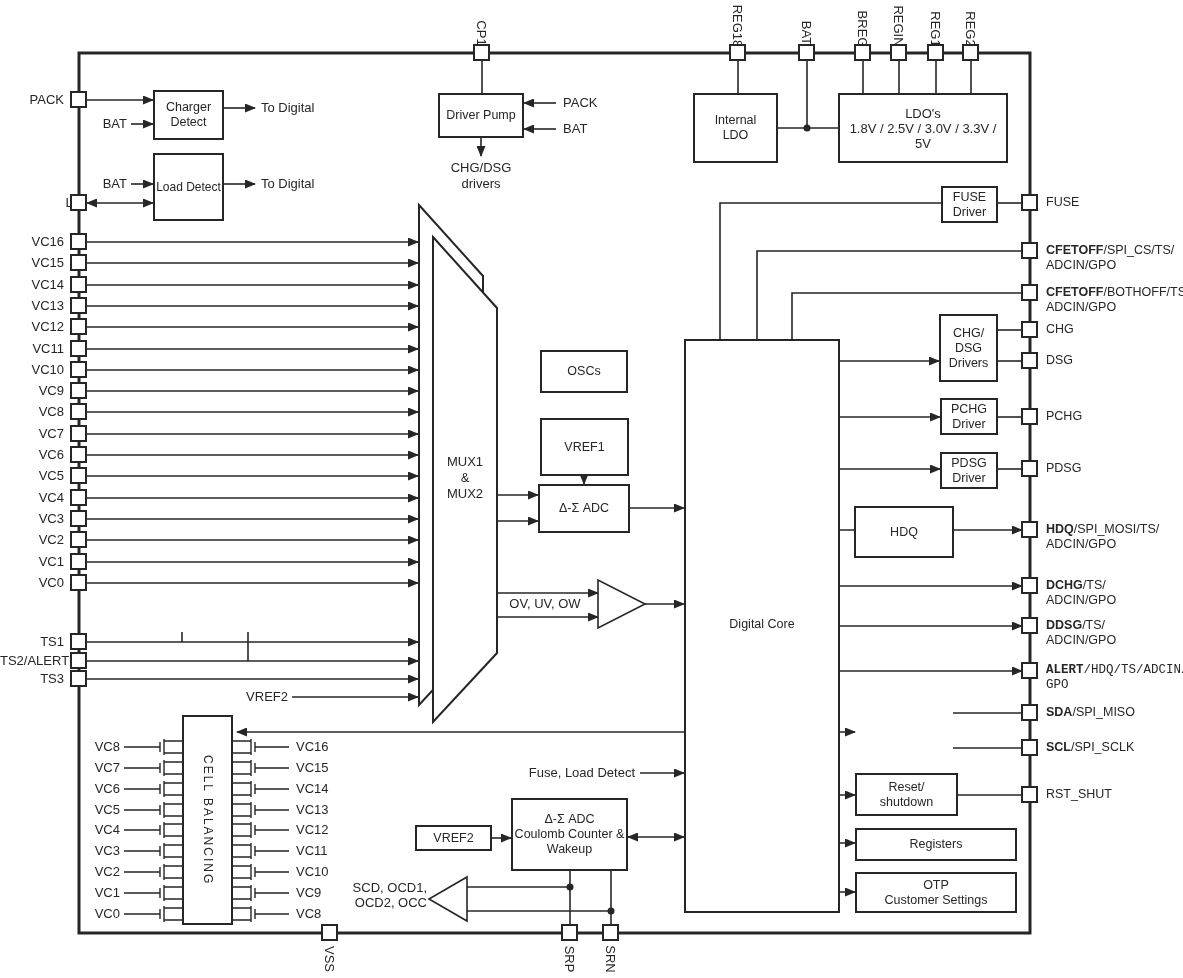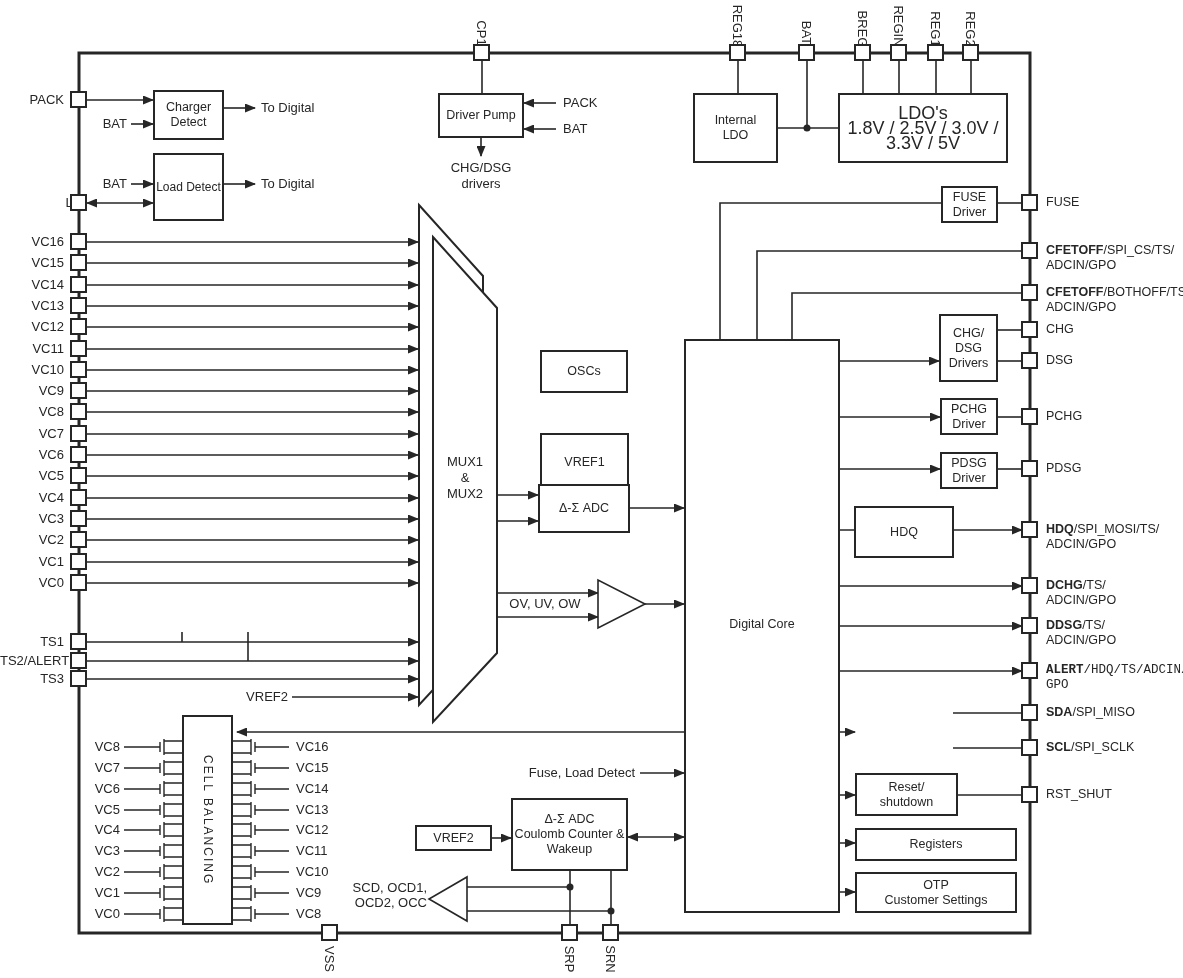--- a/index.html
+++ b/index.html
@@ -139,39 +139,39 @@
     <polygon points="598,580 598,628 645,604" fill="#fff" stroke="#262626" stroke-width="1.6"></polygon>
     <polygon points="467,877 467,921 429,899" fill="#fff" stroke="#262626" stroke-width="1.6"></polygon>
   </svg>
 
   <div class="block" style="left:153px;top:90px;width:71px;height:50px;"><span>Charger
 Detect</span></div>
   <div class="block" style="left:153px;top:153px;width:71px;height:68px;font-size:12px;"><span>Load Detect</span></div>
   <div class="block" style="left:438px;top:93px;width:86px;height:45px;"><span>Driver Pump</span></div>
   <div class="block" style="left:693px;top:93px;width:85px;height:70px;"><span>Internal
 LDO</span></div>
-  <div class="block" style="left:838px;top:93px;width:170px;height:70px;font-size:18px;"><span>LDO's
+  <div class="block" style="left:838px;top:93px;width:170px;height:70px;font-size:13px;"><span>LDO's
 1.8V / 2.5V / 3.0V / 3.3V / 5V</span></div>
   <div class="block" style="left:941px;top:186px;width:57px;height:37px;"><span>FUSE
 Driver</span></div>
   <div class="block" style="left:939px;top:314px;width:59px;height:68px;"><span>CHG/
 DSG
 Drivers</span></div>
   <div class="block" style="left:940px;top:398px;width:58px;height:37px;"><span>PCHG
 Driver</span></div>
   <div class="block" style="left:940px;top:452px;width:58px;height:37px;"><span>PDSG
 Driver</span></div>
   <div class="block" style="left:854px;top:506px;width:100px;height:52px;"><span>HDQ</span></div>
   <div class="block" style="left:855px;top:773px;width:103px;height:43px;"><span>Reset/
 shutdown</span></div>
   <div class="block" style="left:855px;top:828px;width:162px;height:33px;"><span>Registers</span></div>
   <div class="block" style="left:855px;top:872px;width:162px;height:41px;"><span>OTP
 Customer Settings</span></div>
   <div class="block" style="left:540px;top:350px;width:88px;height:43px;"><span>OSCs</span></div>
-  <div class="block" style="left:540px;top:418px;width:89px;height:58px;margin-top:15px;"><span>VREF1</span></div>
+  <div class="block" style="left:540px;top:418px;width:89px;height:58px;"><span>VREF1</span></div>
   <div class="block" style="left:538px;top:484px;width:92px;height:49px;"><span>Δ-Σ ADC</span></div>
   <div class="block" style="left:684px;top:339px;width:156px;height:574px;"><span class="dc-label">Digital Core</span></div>
   <div class="block" style="left:182px;top:715px;width:51px;height:210px;"><span class="cell-text">CELL BALANCING</span></div>
   <div class="block" style="left:415px;top:825px;width:77px;height:26px;"><span>VREF2</span></div>
   <div class="block" style="left:511px;top:798px;width:117px;height:73px;"><span>Δ-Σ ADC
 Coulomb Counter &amp;
 Wakeup</span></div>
 
   <div class="lbl r" style="left:77px;width:50px;top:116px;">BAT</div>
   <div class="lbl" style="left:261px;top:100px;">To Digital</div>

